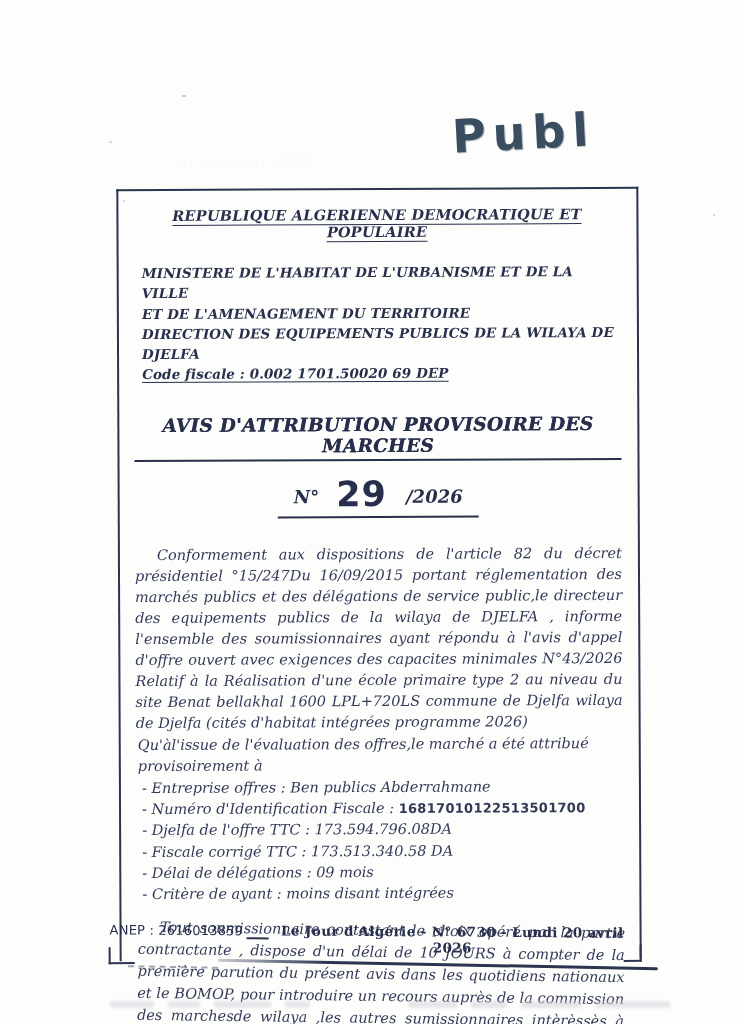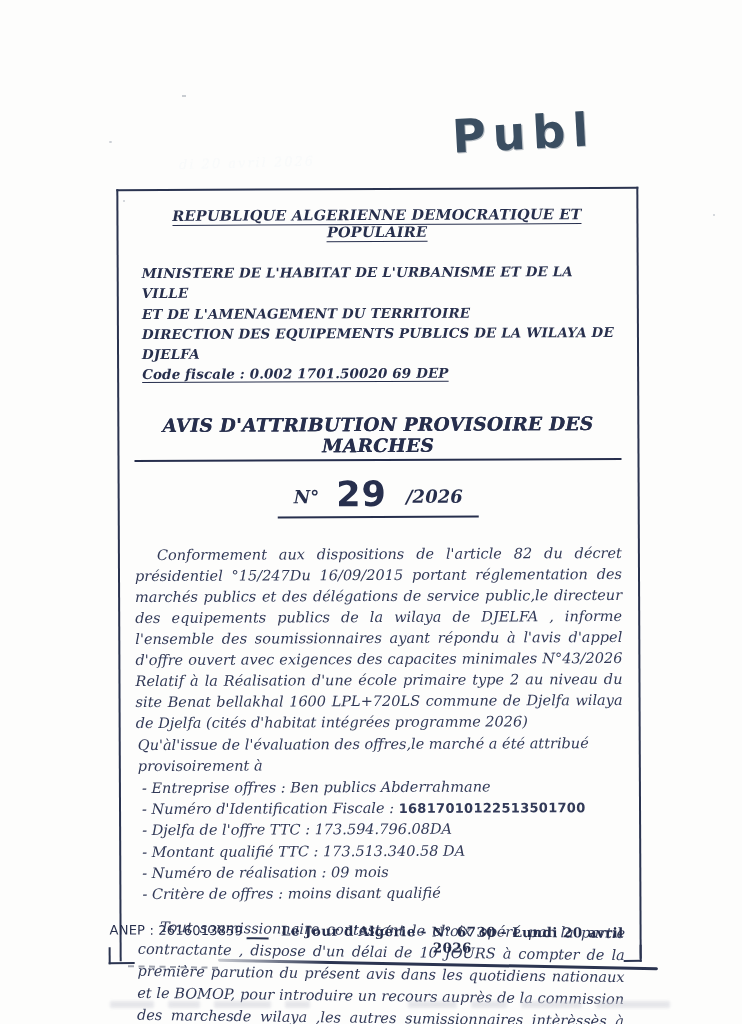--- a/index.html
+++ b/index.html
@@ -222,30 +222,30 @@
     </li>
     <li>
       <span class="detail-label">- Numéro d'Identification Fiscale :</span>
       <span class="detail-value upright">16817010122513501700</span>
     </li>
     <li>
       <span class="detail-label">- Djelfa de l'offre TTC :</span>
       <span class="detail-value">173.594.796.08DA</span>
     </li>
     <li>
-      <span class="detail-label">- Montant qualifié TTC :</span>
+      <span class="detail-label">- Fiscale corrigé TTC :</span>
       <span class="detail-value">173.513.340.58 DA</span>
     </li>
     <li>
-      <span class="detail-label">- Numéro de réalisation :</span>
+      <span class="detail-label">- Délai de délégations :</span>
       <span class="detail-value">09 mois</span>
     </li>
     <li>
-      <span class="detail-label">- Critère de offres :</span>
-      <span class="detail-value">moins disant qualifié</span>
+      <span class="detail-label">- Critère de ayant :</span>
+      <span class="detail-value">moins disant intégrées</span>
     </li>
   </ul>
 
   <p class="para para-2">Tout soumissionnaire contestant le choix opéré par la partie contractante , dispose d'un délai de 10 JOURS à compter de la première parution du présent avis dans les quotidiens nationaux et le BOMOP, pour introduire un recours auprès de la commission des marchesde wilaya ,les autres sumissionnaires intèrèssès à prendre connaissance des rèsultats dètaillès de l'èvaluation de leurs offres sont invitès de se rapprocher du service contractant au plus tard 03 jours à compter de la premiere parution du present avis dans les quotidiens nationaux ou dans le BOMOP</p>
 
   <div class="box-footer">
     <span class="anep">ANEP : 2616013859</span>
     <span class="footer-dash"></span>
     <span class="journal">Le Jour d'Algérie - N° 6730 - Lundi 20 avril 2026</span>
   </div>

